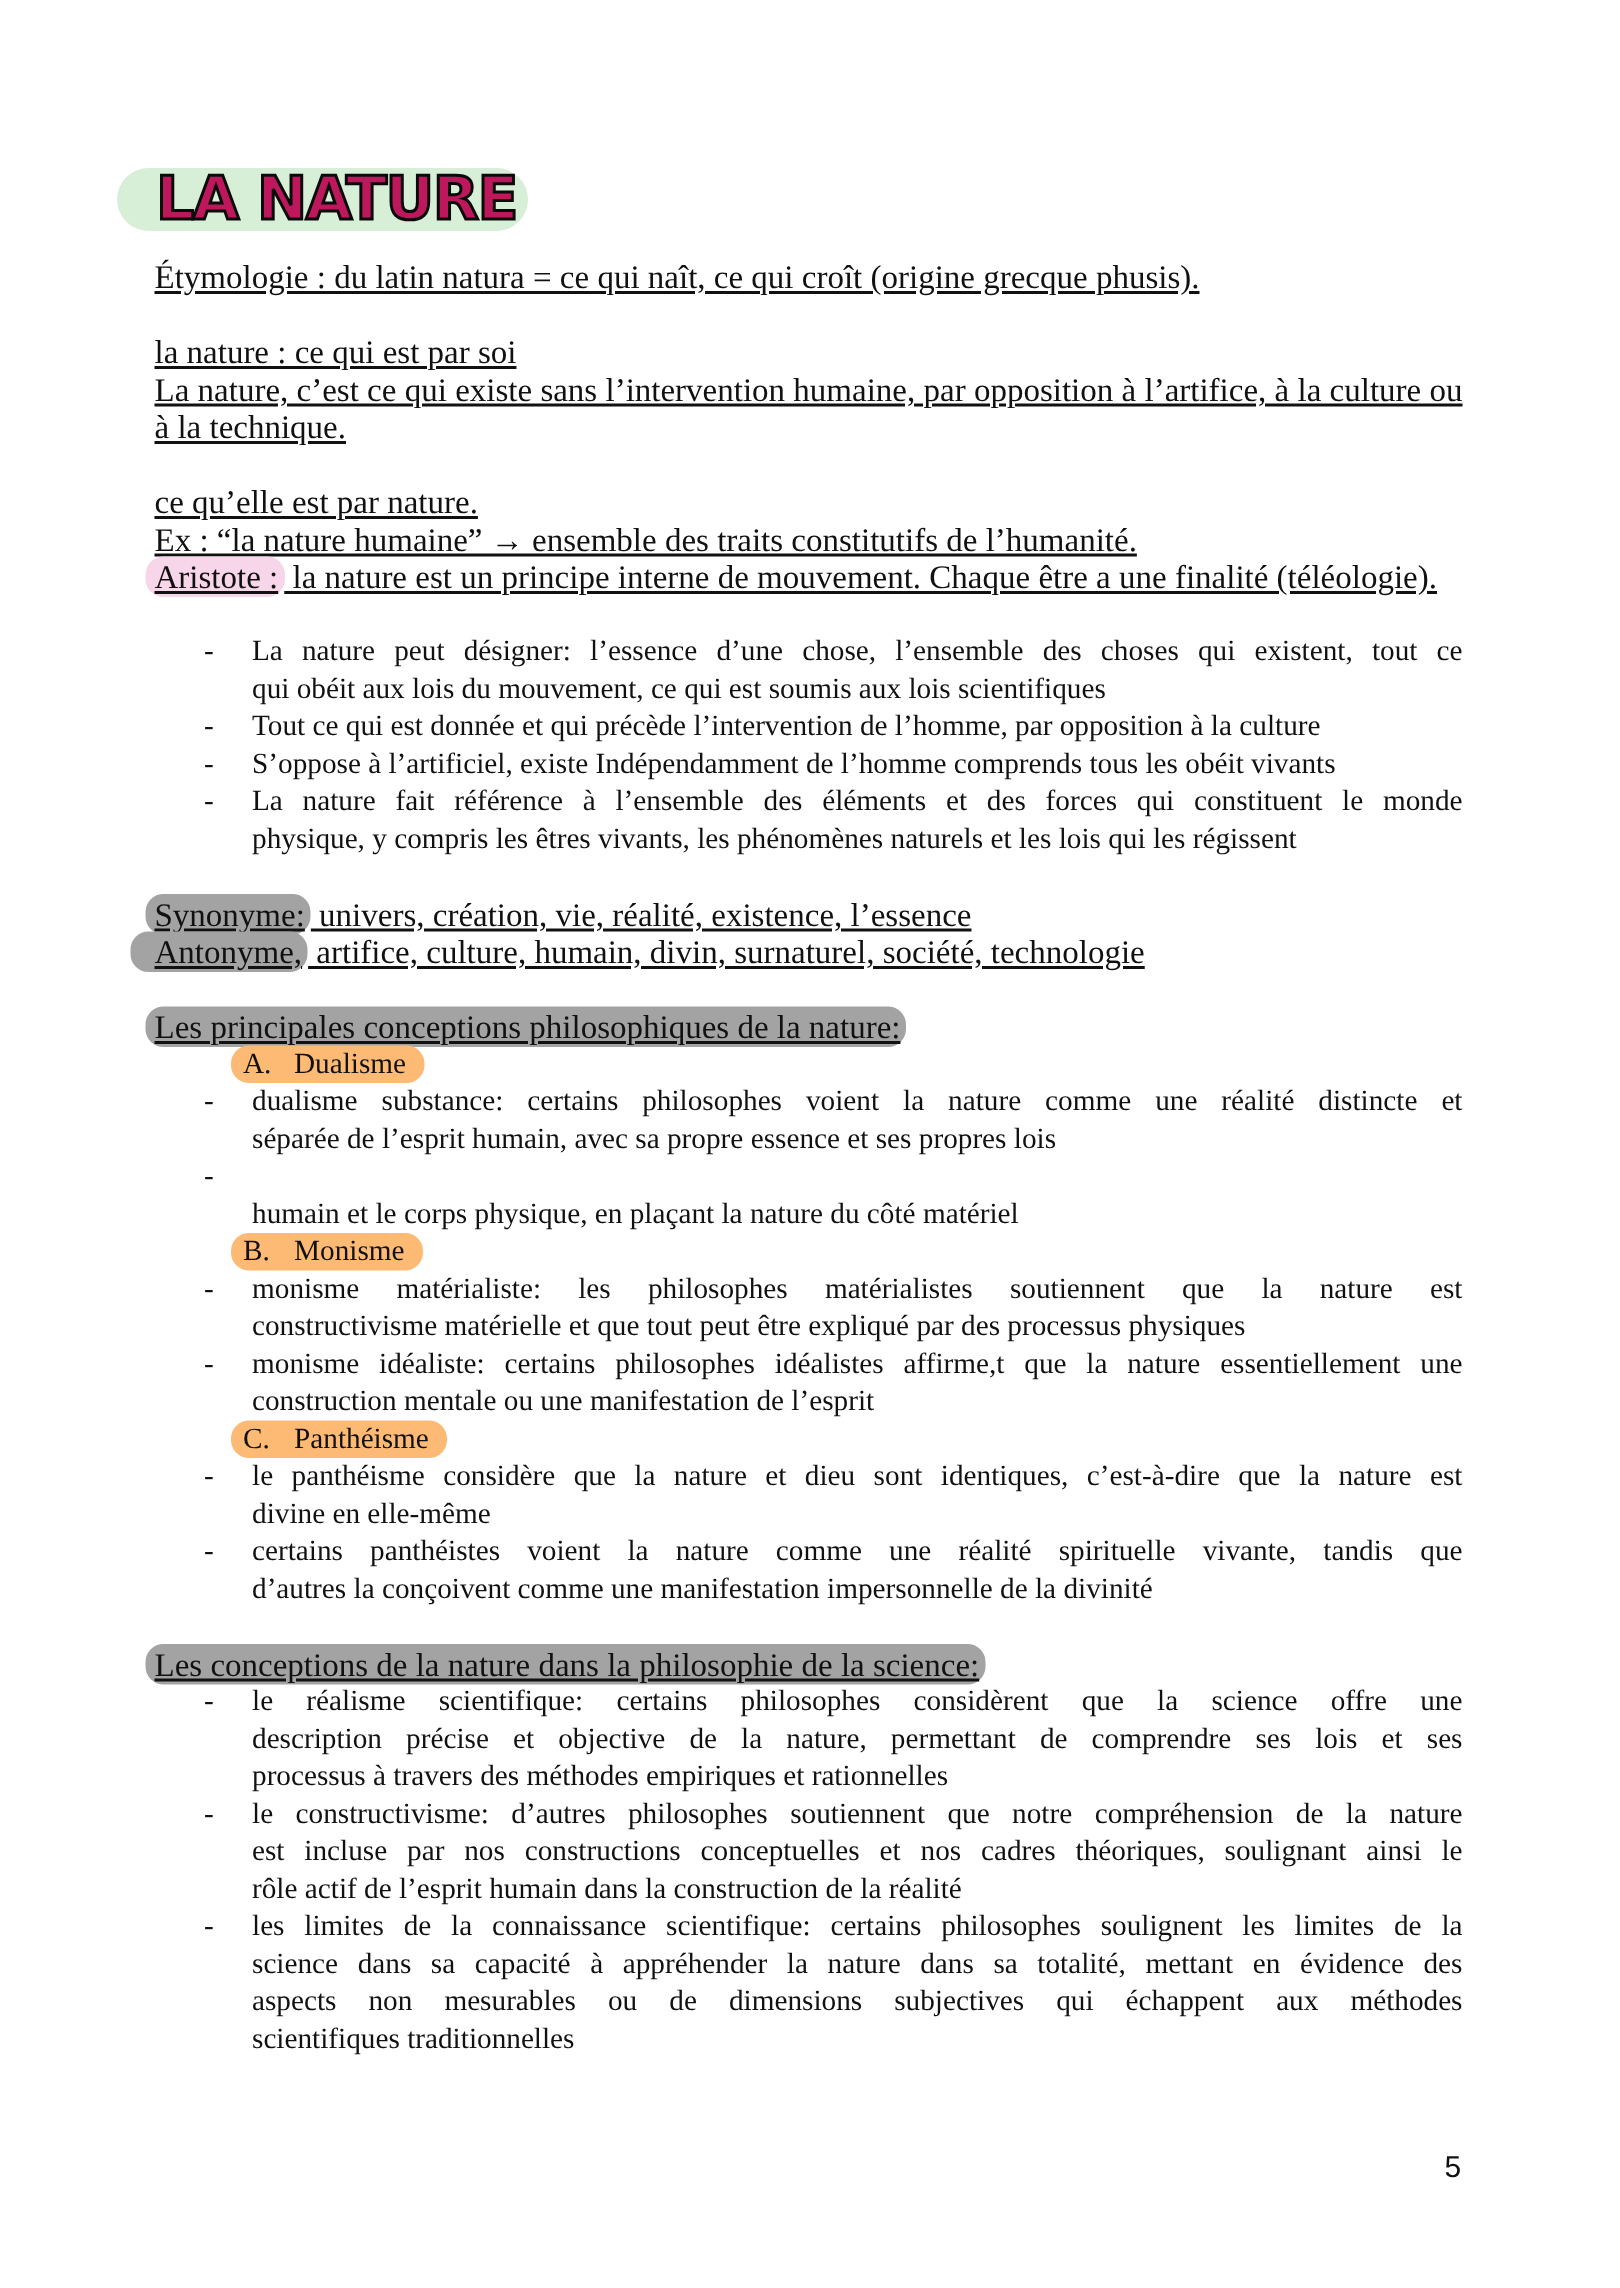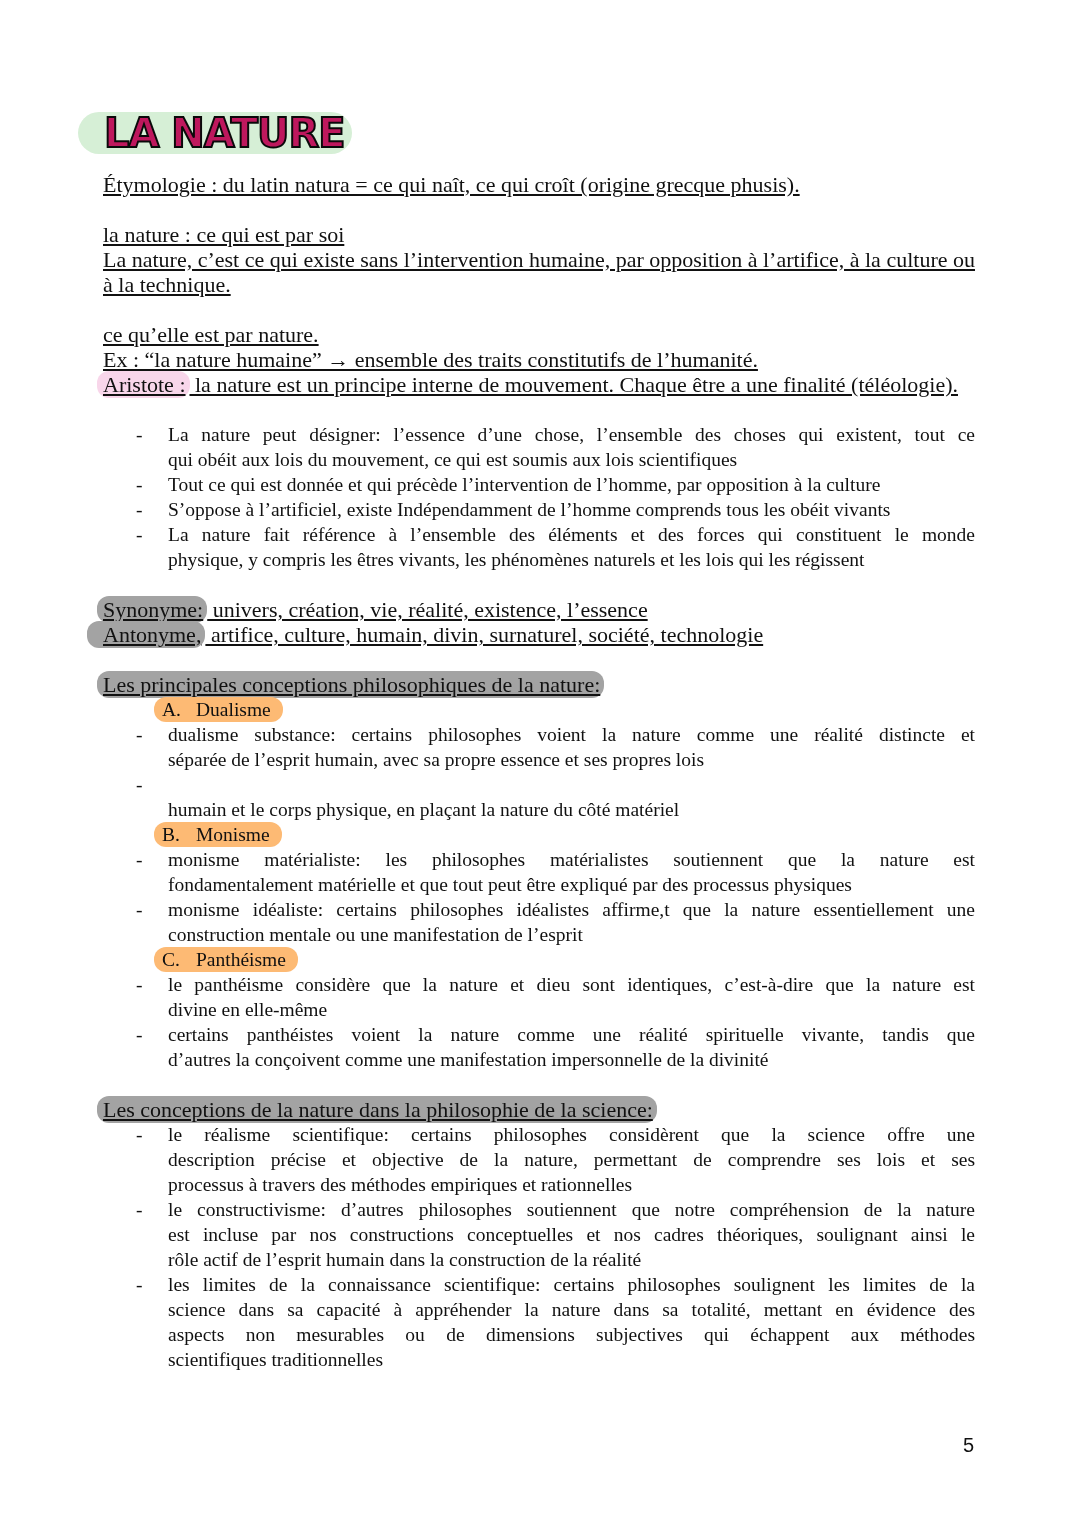--- a/index.html
+++ b/index.html
@@ -60,21 +60,21 @@
   <div class="sub" style="top:697px"><span class="letter">A.</span><span>Dualisme</span></div>
   <div class="dash" style="top:722px">-</div>
   <div class="bt just" style="top:722px">dualisme substance: certains philosophes voient la nature comme une réalité distincte et</div>
   <div class="bt" style="top:747px">séparée de l’esprit humain, avec sa propre essence et ses propres lois</div>
   <div class="dash" style="top:772px">-</div>
   <div class="bt" style="top:797px">humain et le corps physique, en plaçant la nature du côté matériel</div>
 
   <div class="sub" style="top:822px"><span class="letter">B.</span><span>Monisme</span></div>
   <div class="dash" style="top:847px">-</div>
   <div class="bt just" style="top:847px">monisme matérialiste: les philosophes matérialistes soutiennent que la nature est</div>
-  <div class="bt" style="top:872px">fondamentalement matérielle et que tout peut être expliqué par des processus physiques</div>
+  <div class="bt" style="top:872px">constructivisme matérielle et que tout peut être expliqué par des processus physiques</div>
   <div class="dash" style="top:897px">-</div>
   <div class="bt just" style="top:897px">monisme idéaliste: certains philosophes idéalistes affirme,t que la nature essentiellement une</div>
   <div class="bt" style="top:922px">construction mentale ou une manifestation de l’esprit</div>
 
   <div class="sub" style="top:947px"><span class="letter">C.</span><span>Panthéisme</span></div>
   <div class="dash" style="top:972px">-</div>
   <div class="bt just" style="top:972px">le panthéisme considère que la nature et dieu sont identiques, c’est-à-dire que la nature est</div>
   <div class="bt" style="top:997px">divine en elle-même</div>
   <div class="dash" style="top:1022px">-</div>
   <div class="bt just" style="top:1022px">certains panthéistes voient la nature comme une réalité spirituelle vivante, tandis que</div>

